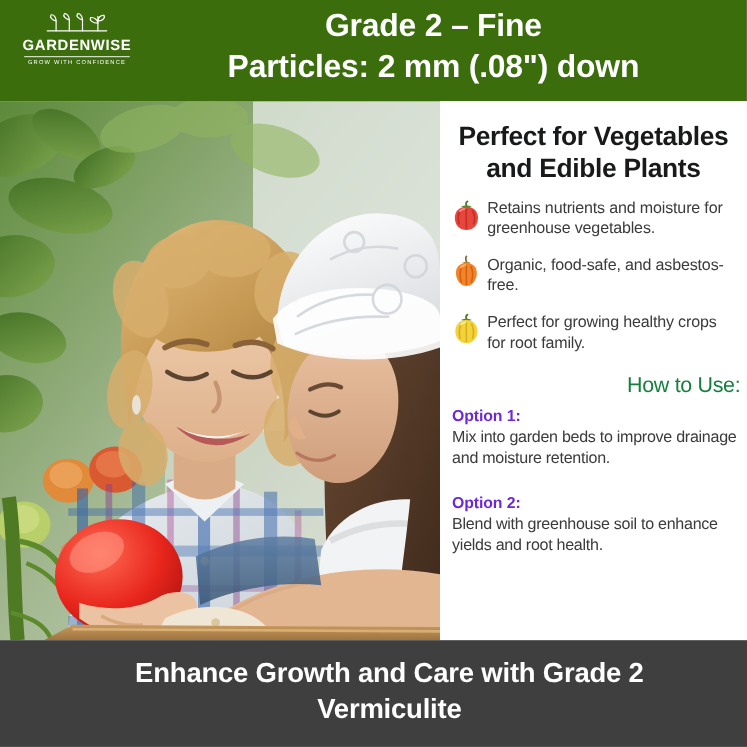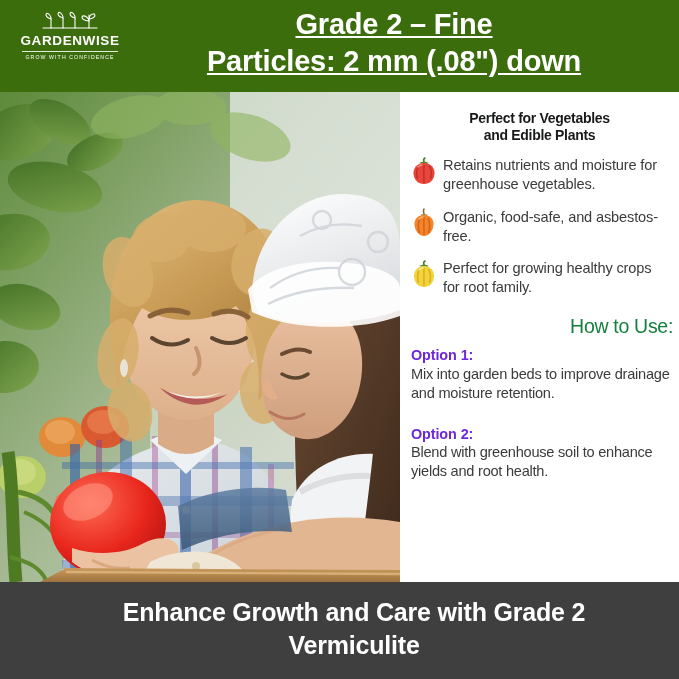--- a/index.html
+++ b/index.html
@@ -65,21 +65,20 @@
     position: absolute;
     left: 124px;
     top: 6px;
     width: 540px;
     text-align: center;
     color: #ffffff;
     font-size: 29px;
     font-weight: 700;
     line-height: 1.28;
     letter-spacing: -0.2px;
-    text-decoration: underline;
   }
   .header-title .l2 { display: block; }
 
   
   .photo {
     position: absolute;
     left: 0;
     top: 92px;
     width: 400px;
     height: 490px;
@@ -94,21 +93,21 @@
     left: 400px;
     top: 92px;
     width: 279px;
     height: 490px;
     background: #ffffff;
     overflow: hidden;
   }
   .panel-heading {
     margin: 18px 6px 0 6px;
     text-align: center;
-    font-size: 14px;
+    font-size: 24px;
     font-weight: 700;
     color: #17191a;
     line-height: 1.22;
     letter-spacing: -0.3px;
   }
   .panel-heading .hl2 { display: block; }
 
   .bullets {
     margin: 12px 0 0 0;
     padding: 0;

